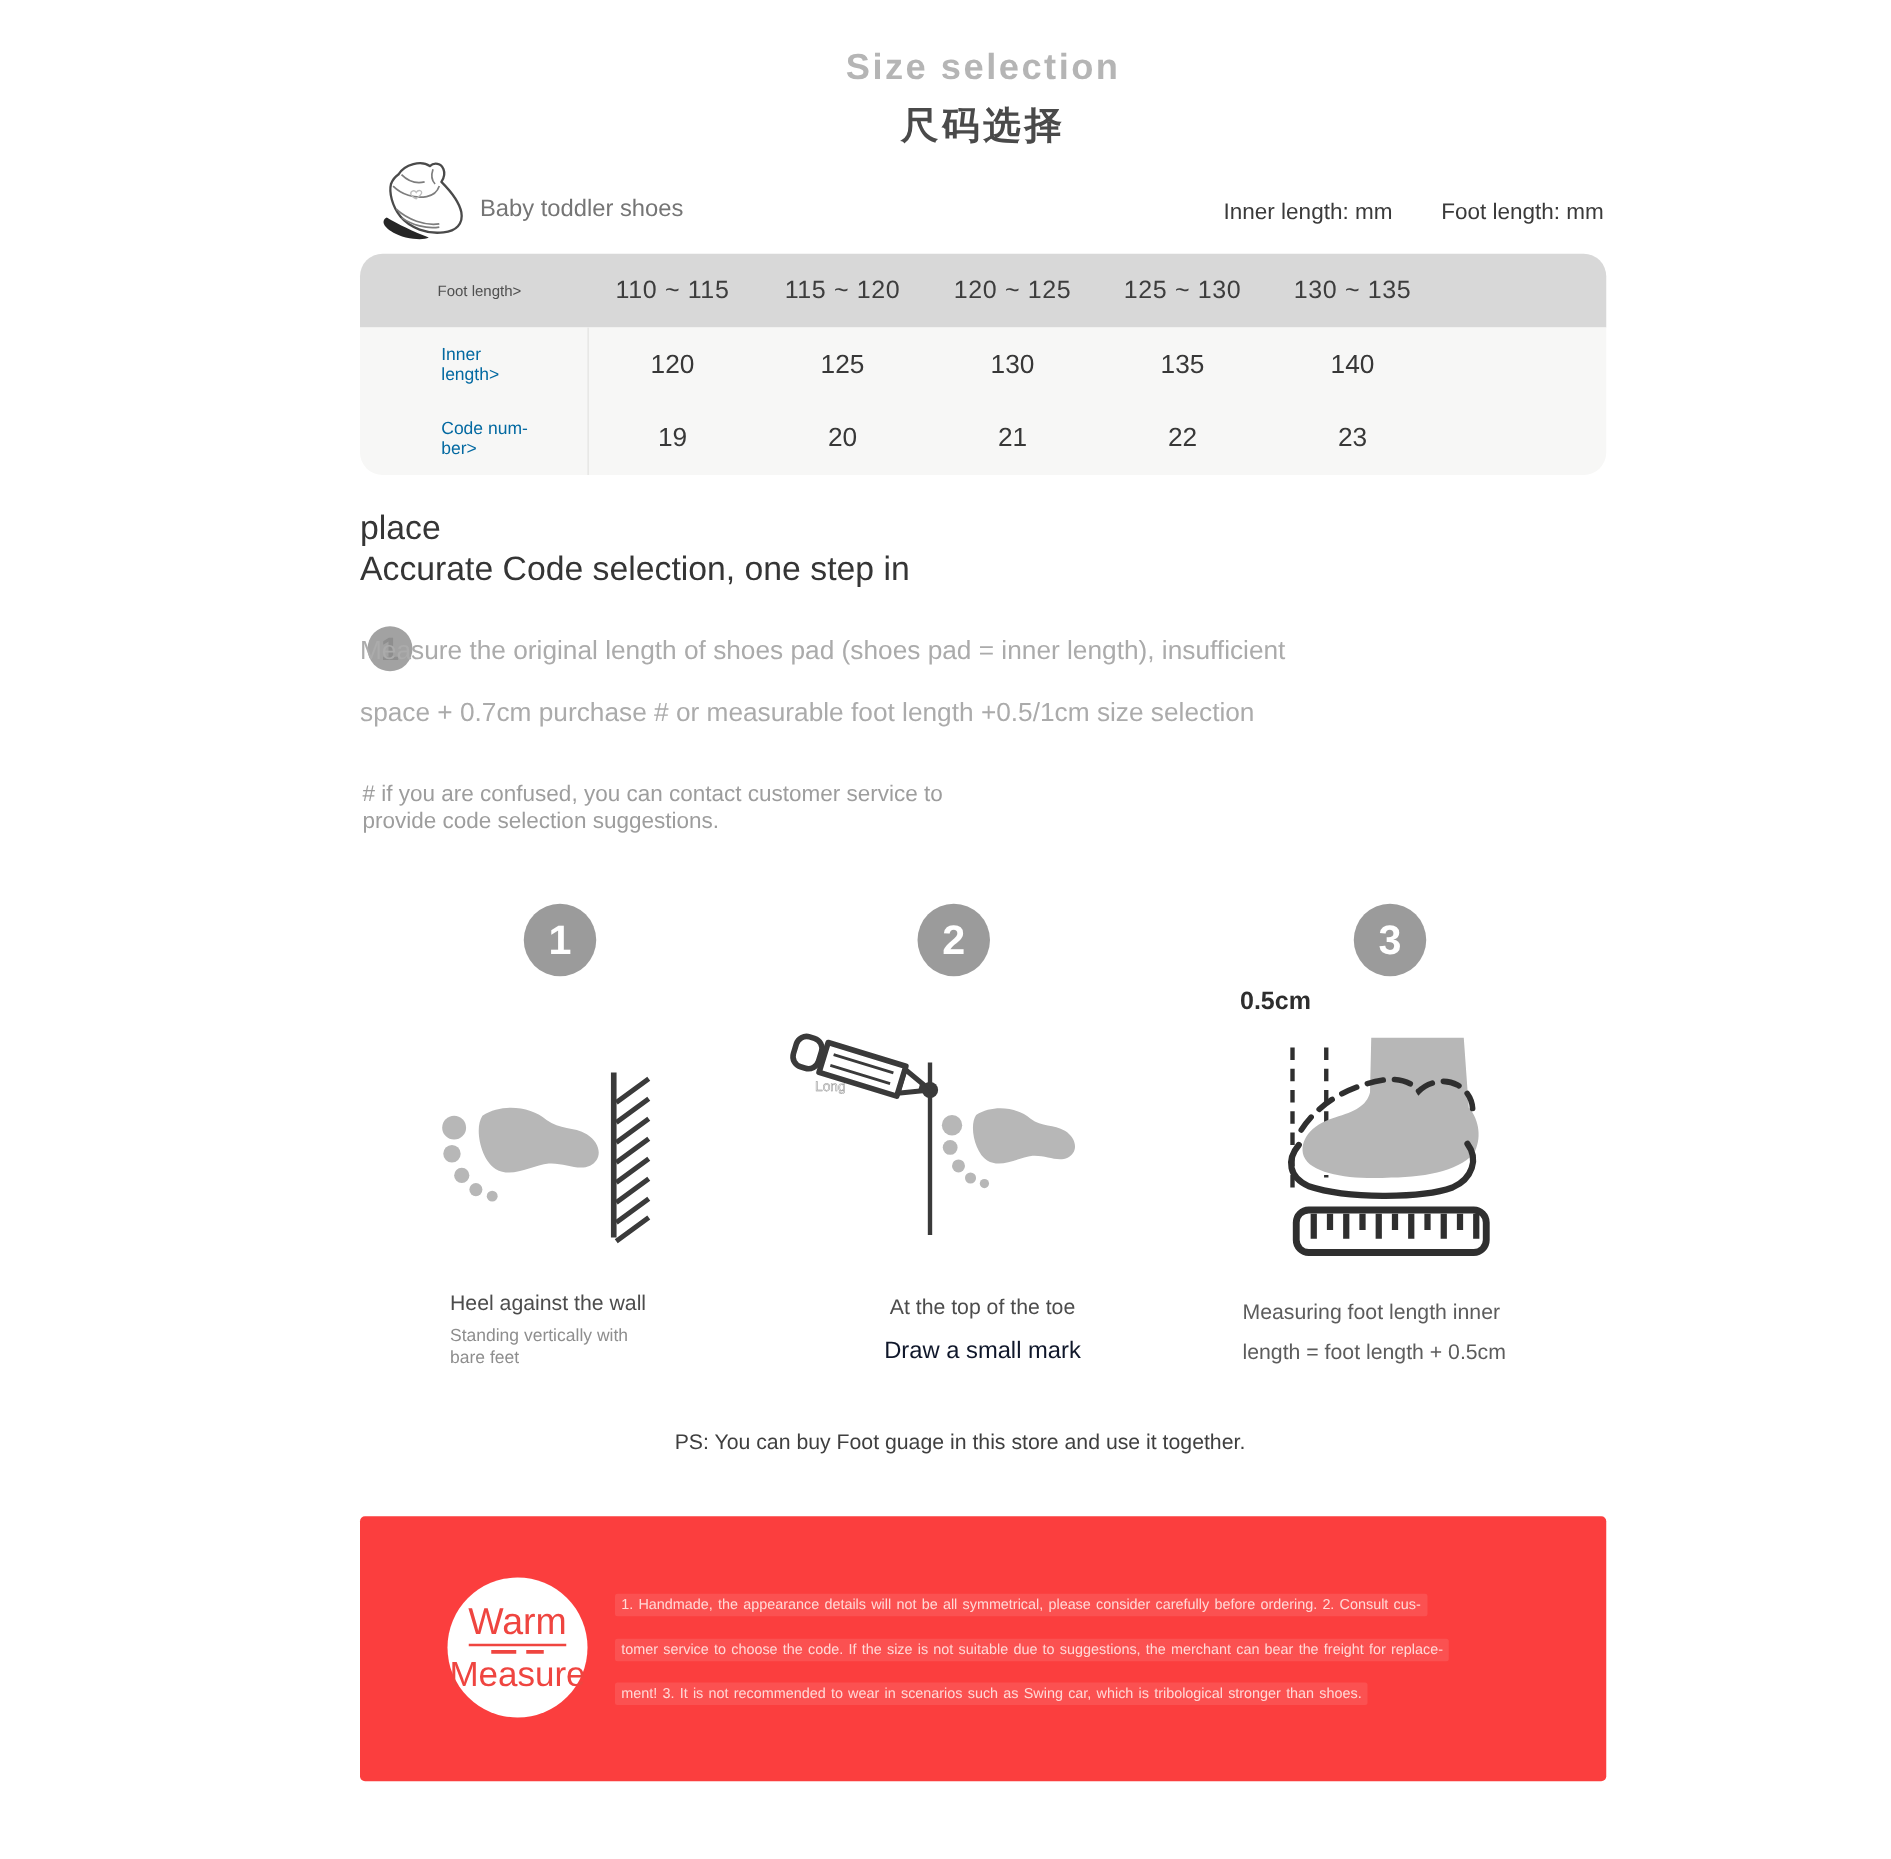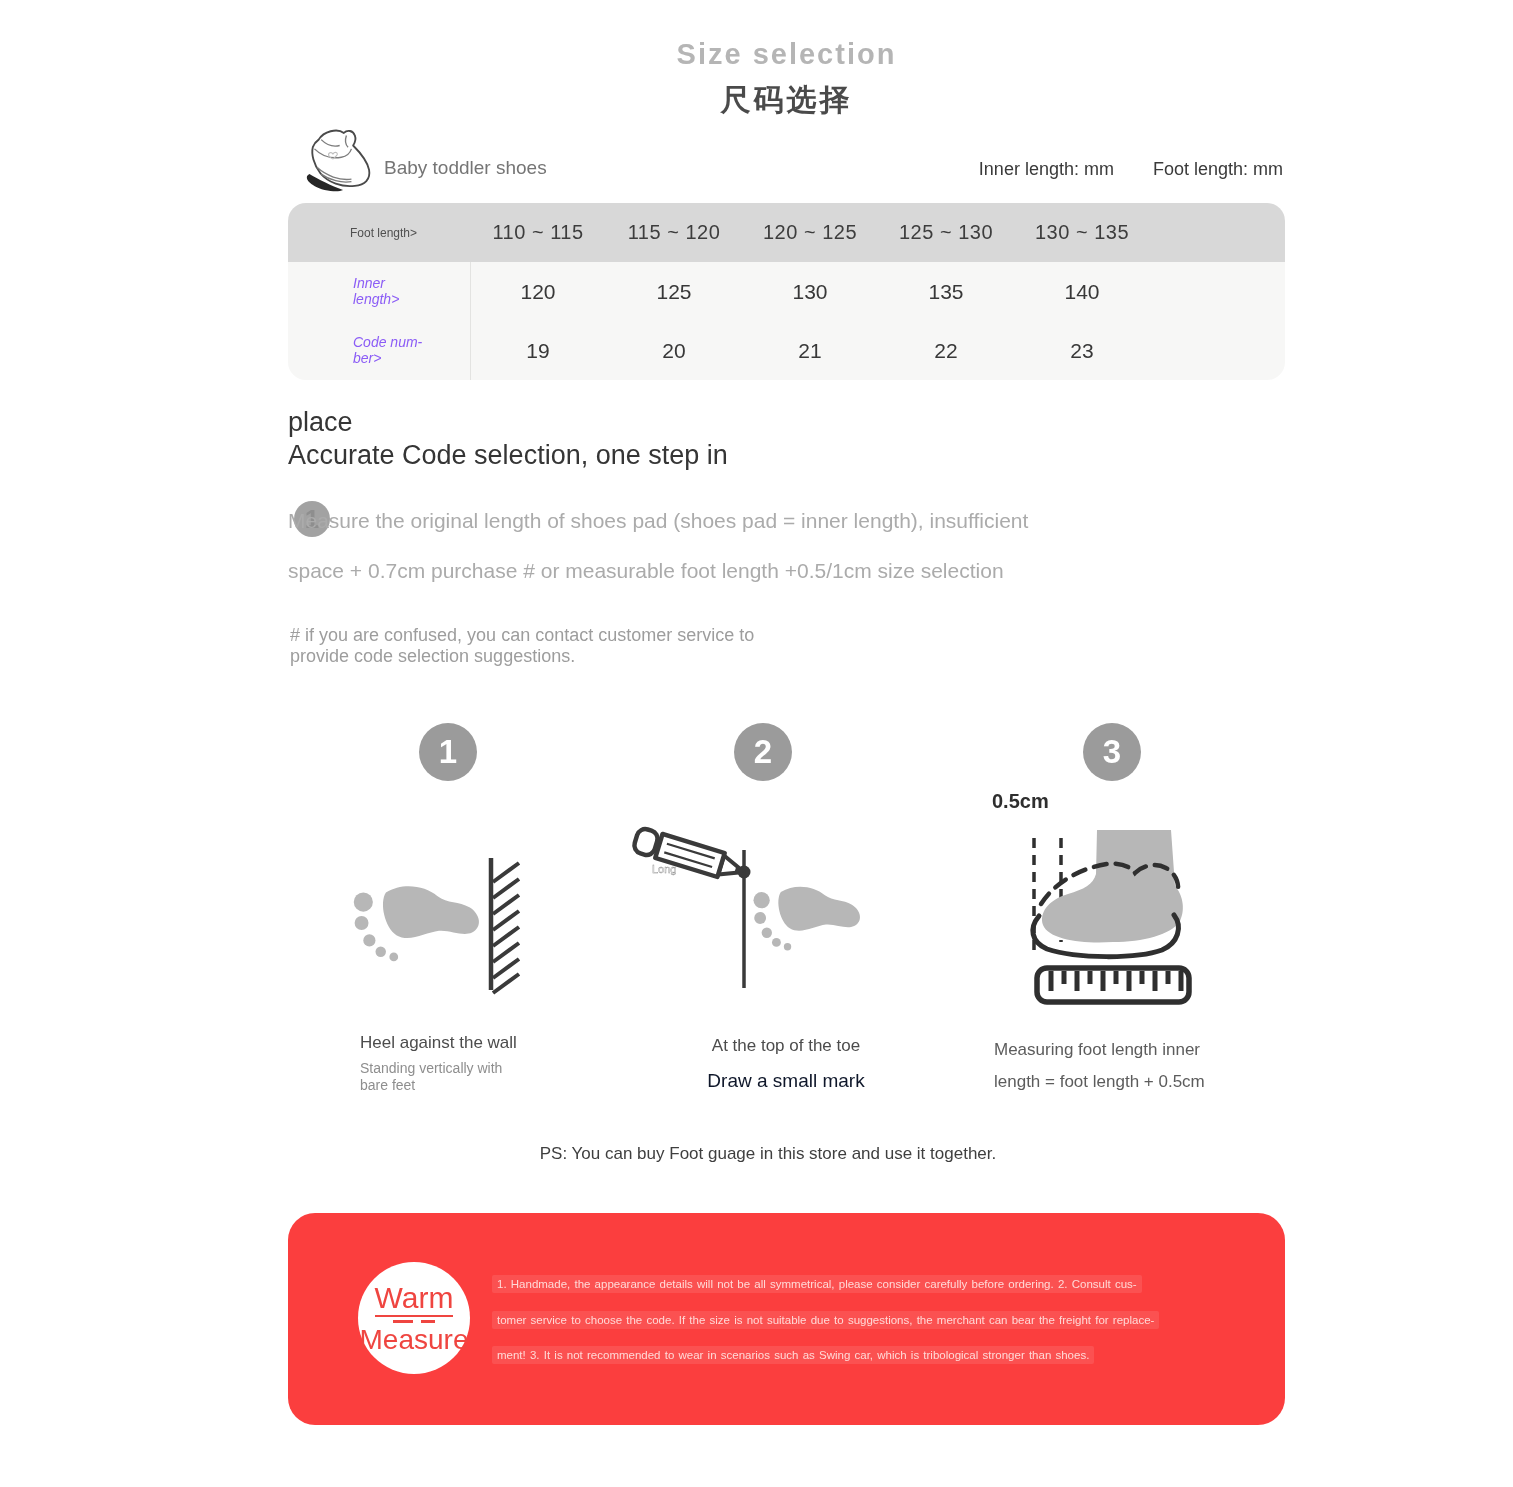--- a/index.html
+++ b/index.html
@@ -26,21 +26,21 @@
   .size-table { left:288px; top:203px; width:997px; }
   .t-header { height:59px; background:#d8d8d8; border-radius:18px 18px 0 0;
     display:flex; align-items:center; }
   .t-header .t-label { font-size:12px; color:#4f4f4f; }
   .t-label { width:182px; padding-left:62px; flex:0 0 auto; }
   .t-header .cell { font-size:20px; font-weight:500; letter-spacing:0.5px; color:#3d3d3d; }
   .cell { width:136px; flex:0 0 auto; text-align:center; }
   .t-body { background:#f7f7f6; border-radius:0 0 18px 18px; position:relative; }
   .t-divider { position:absolute; left:182px; top:0; bottom:0; width:1px; background:#e3e3e1; }
   .t-row { height:59px; display:flex; align-items:center; }
-  .t-body .t-label { font-size:14px; line-height:1.12; color:#8b5cf6; padding-left:65px;font-style:italic; }
+  .t-body .t-label { font-size:14px; line-height:1.12; color:#0369a1; padding-left:65px; }
   .t-body .cell { font-size:21px; font-weight:500; color:#383838; }
 
   
   .heading { left:288px; top:406px; font-size:27px; line-height:33px; color:#353535; }
   .badge-circle { left:294px; top:501px; width:36px; height:36px; border-radius:50%;
     background:#a2a2a2; z-index:0; display:flex; align-items:center; justify-content:center;
     color:#8e8e8e; font-size:26px; font-weight:700; }
   .measure { left:288px; top:496px; font-size:21px; line-height:50px; color:#ababab; z-index:1; }
   .note { left:290px; top:625px; font-size:18px; line-height:21px; color:#9d9d9d; }
 
@@ -57,21 +57,21 @@
   .sub1 { left:360px; top:1060px; font-size:14px; line-height:17px; color:#8e8e8e; }
   .cap2 { left:636px; top:1036px; width:300px; text-align:center; font-size:17px; color:#4c4c4c; }
   .sub2 { left:636px; top:1070px; width:300px; text-align:center; font-size:19px; color:#0f172a; }
   .cap3 { left:994px; top:1040px; font-size:17px; color:#5c5c5c; }
   .sub3 { left:994px; top:1072px; font-size:17px; color:#5c5c5c; }
 
   .ps-line { left:288px; top:1144px; width:960px; text-align:center; font-size:17px; color:#3f3f3f; }
 
   
   .warm-box { left:288px; top:1213px; width:997px; height:212px; background:#fb3e3e;
-    border-radius:27px; overflow:hidden; }
+    border-radius:4px; overflow:hidden; }
   .warm-circle { position:absolute; left:70px; top:49px; width:112px; height:112px;
     background:#ffffff; border-radius:50%; display:flex; flex-direction:column;
     align-items:center; justify-content:center; color:#ef4540; }
   .warm-w1 { font-size:30px; line-height:32px; border-bottom:2px solid currentColor; padding-bottom:1px; }
   .warm-dashes { display:flex; gap:8px; margin:3px 0 2px 0; }
   .warm-dashes i { display:block; height:3px; background:currentColor; }
   .warm-dashes i:first-child { width:20px; } .warm-dashes i:last-child { width:14px; }
   .warm-w2 { font-size:28px; line-height:30px; }
   .warm-text { position:absolute; left:204px; top:54px; font-size:11.5px; line-height:35.5px;
     color:#ffd9d7; white-space:nowrap; word-spacing:1px; }

